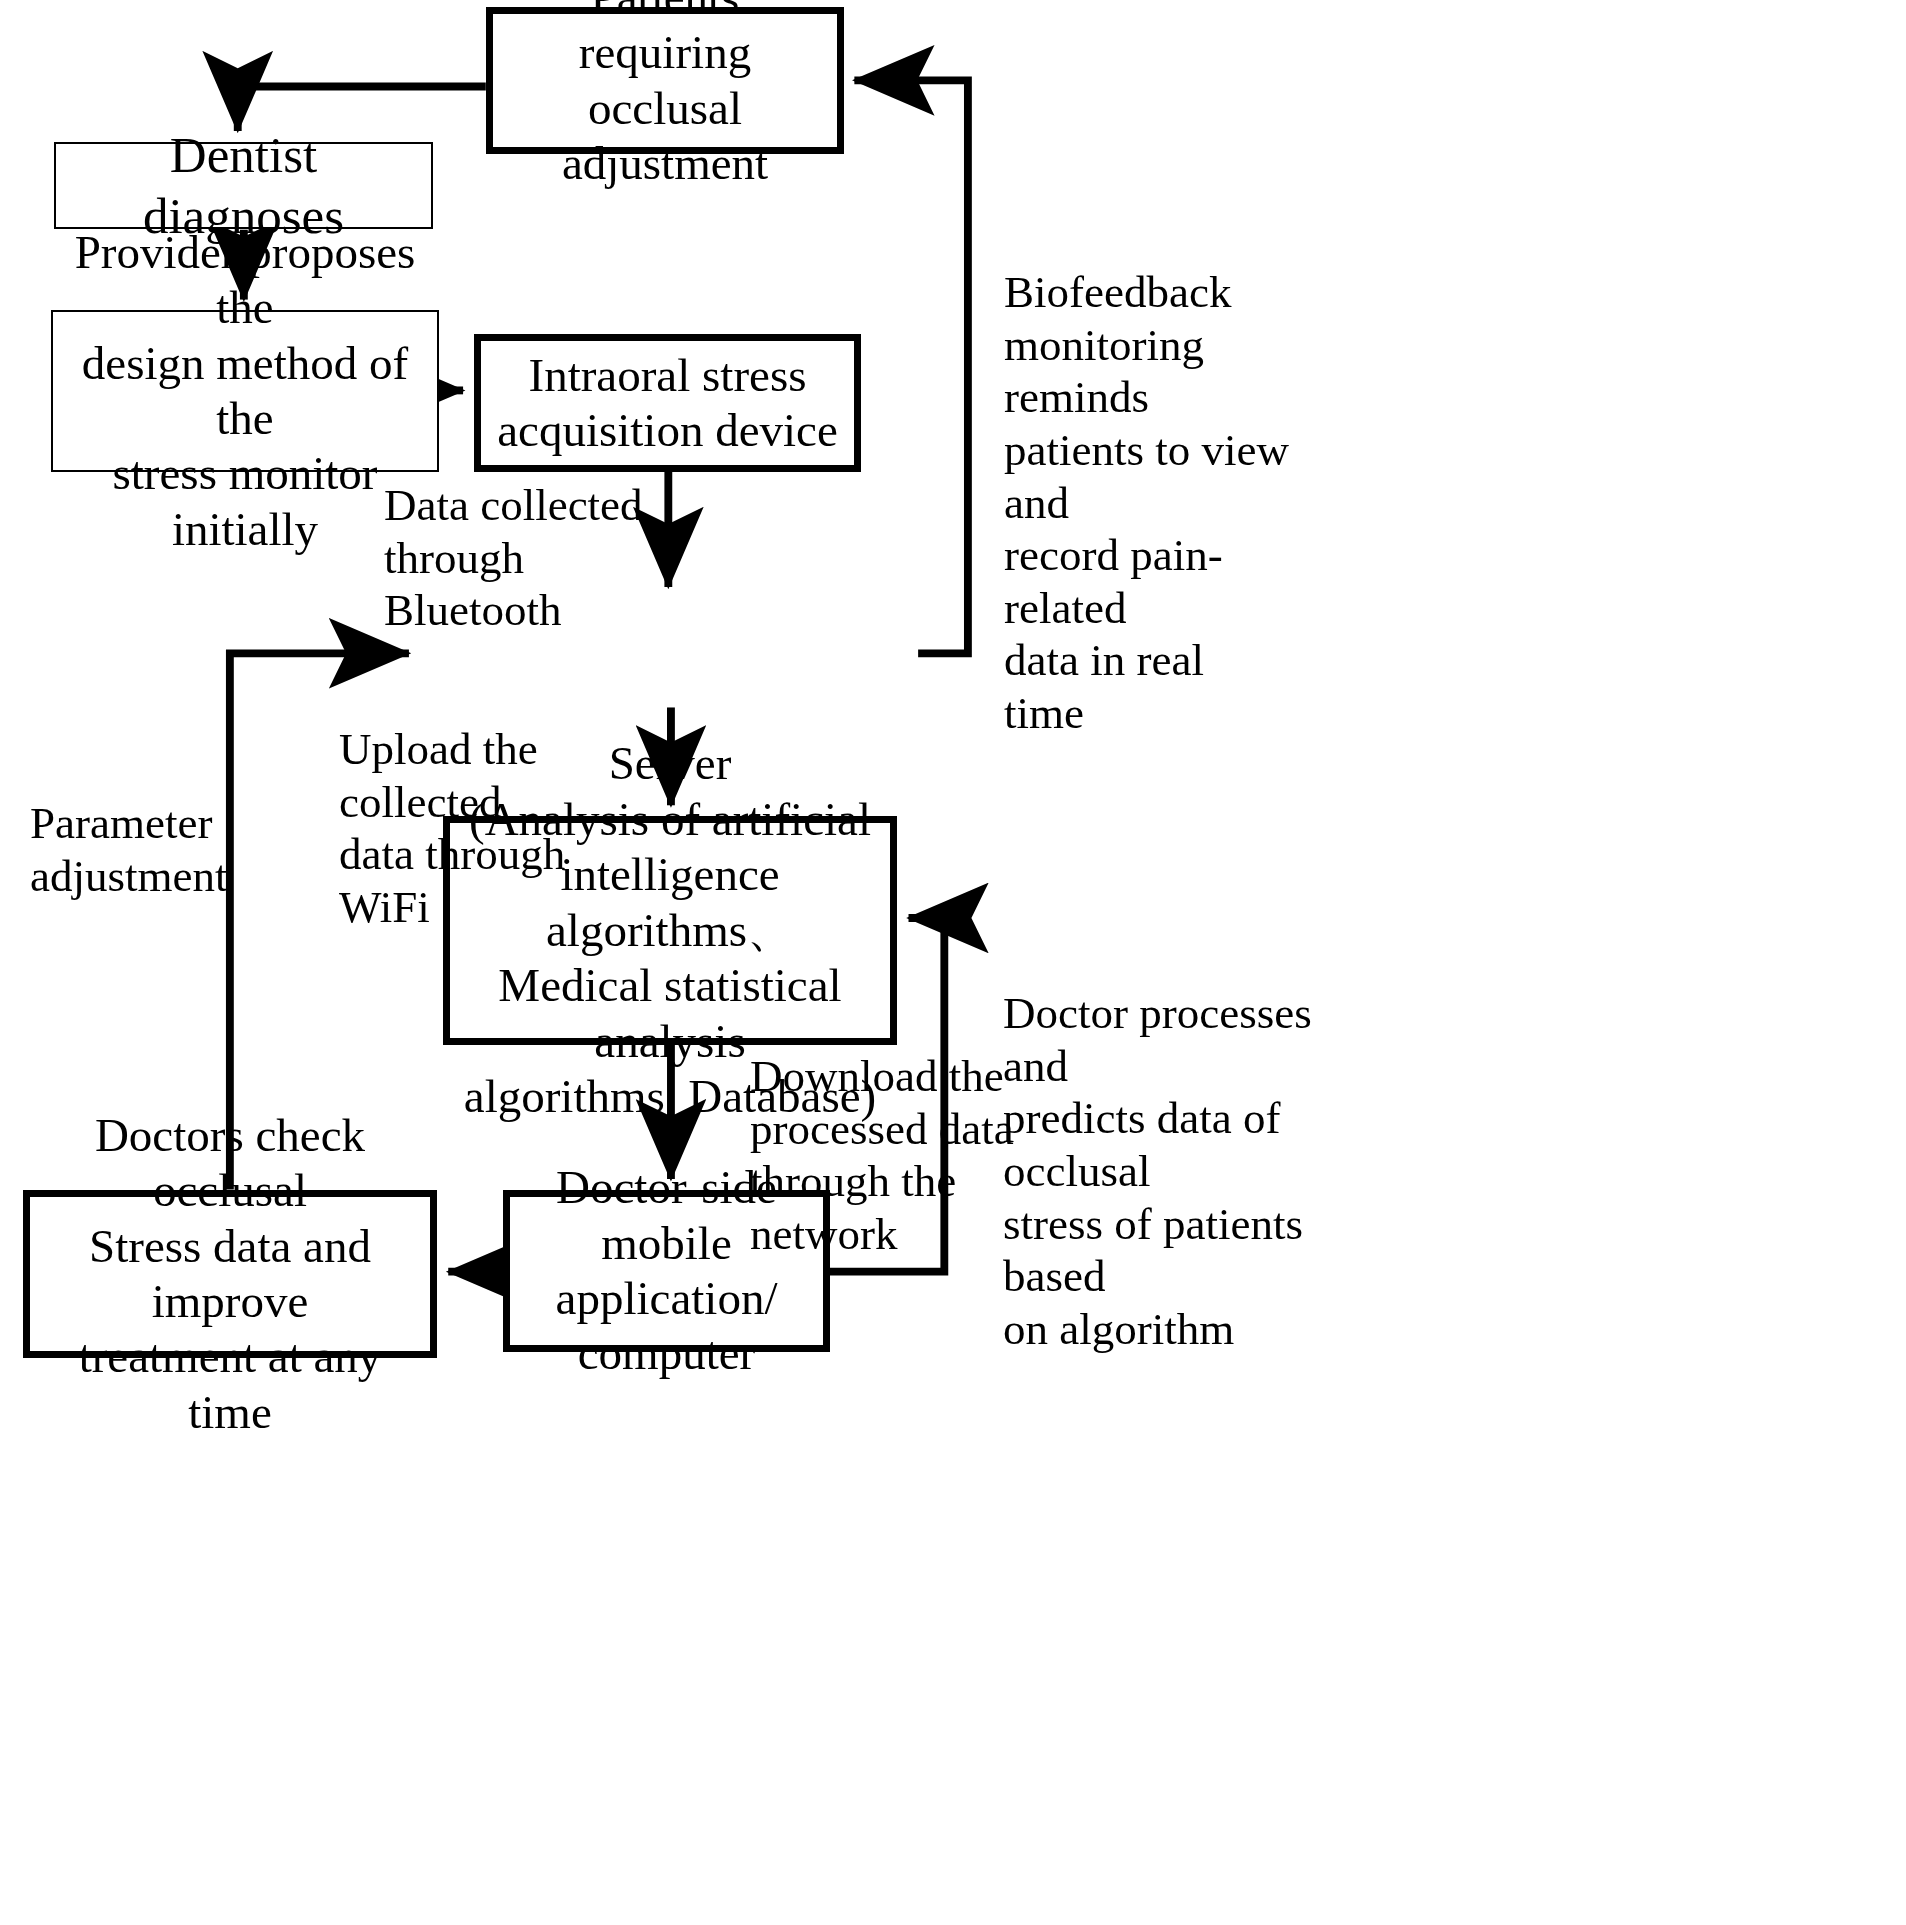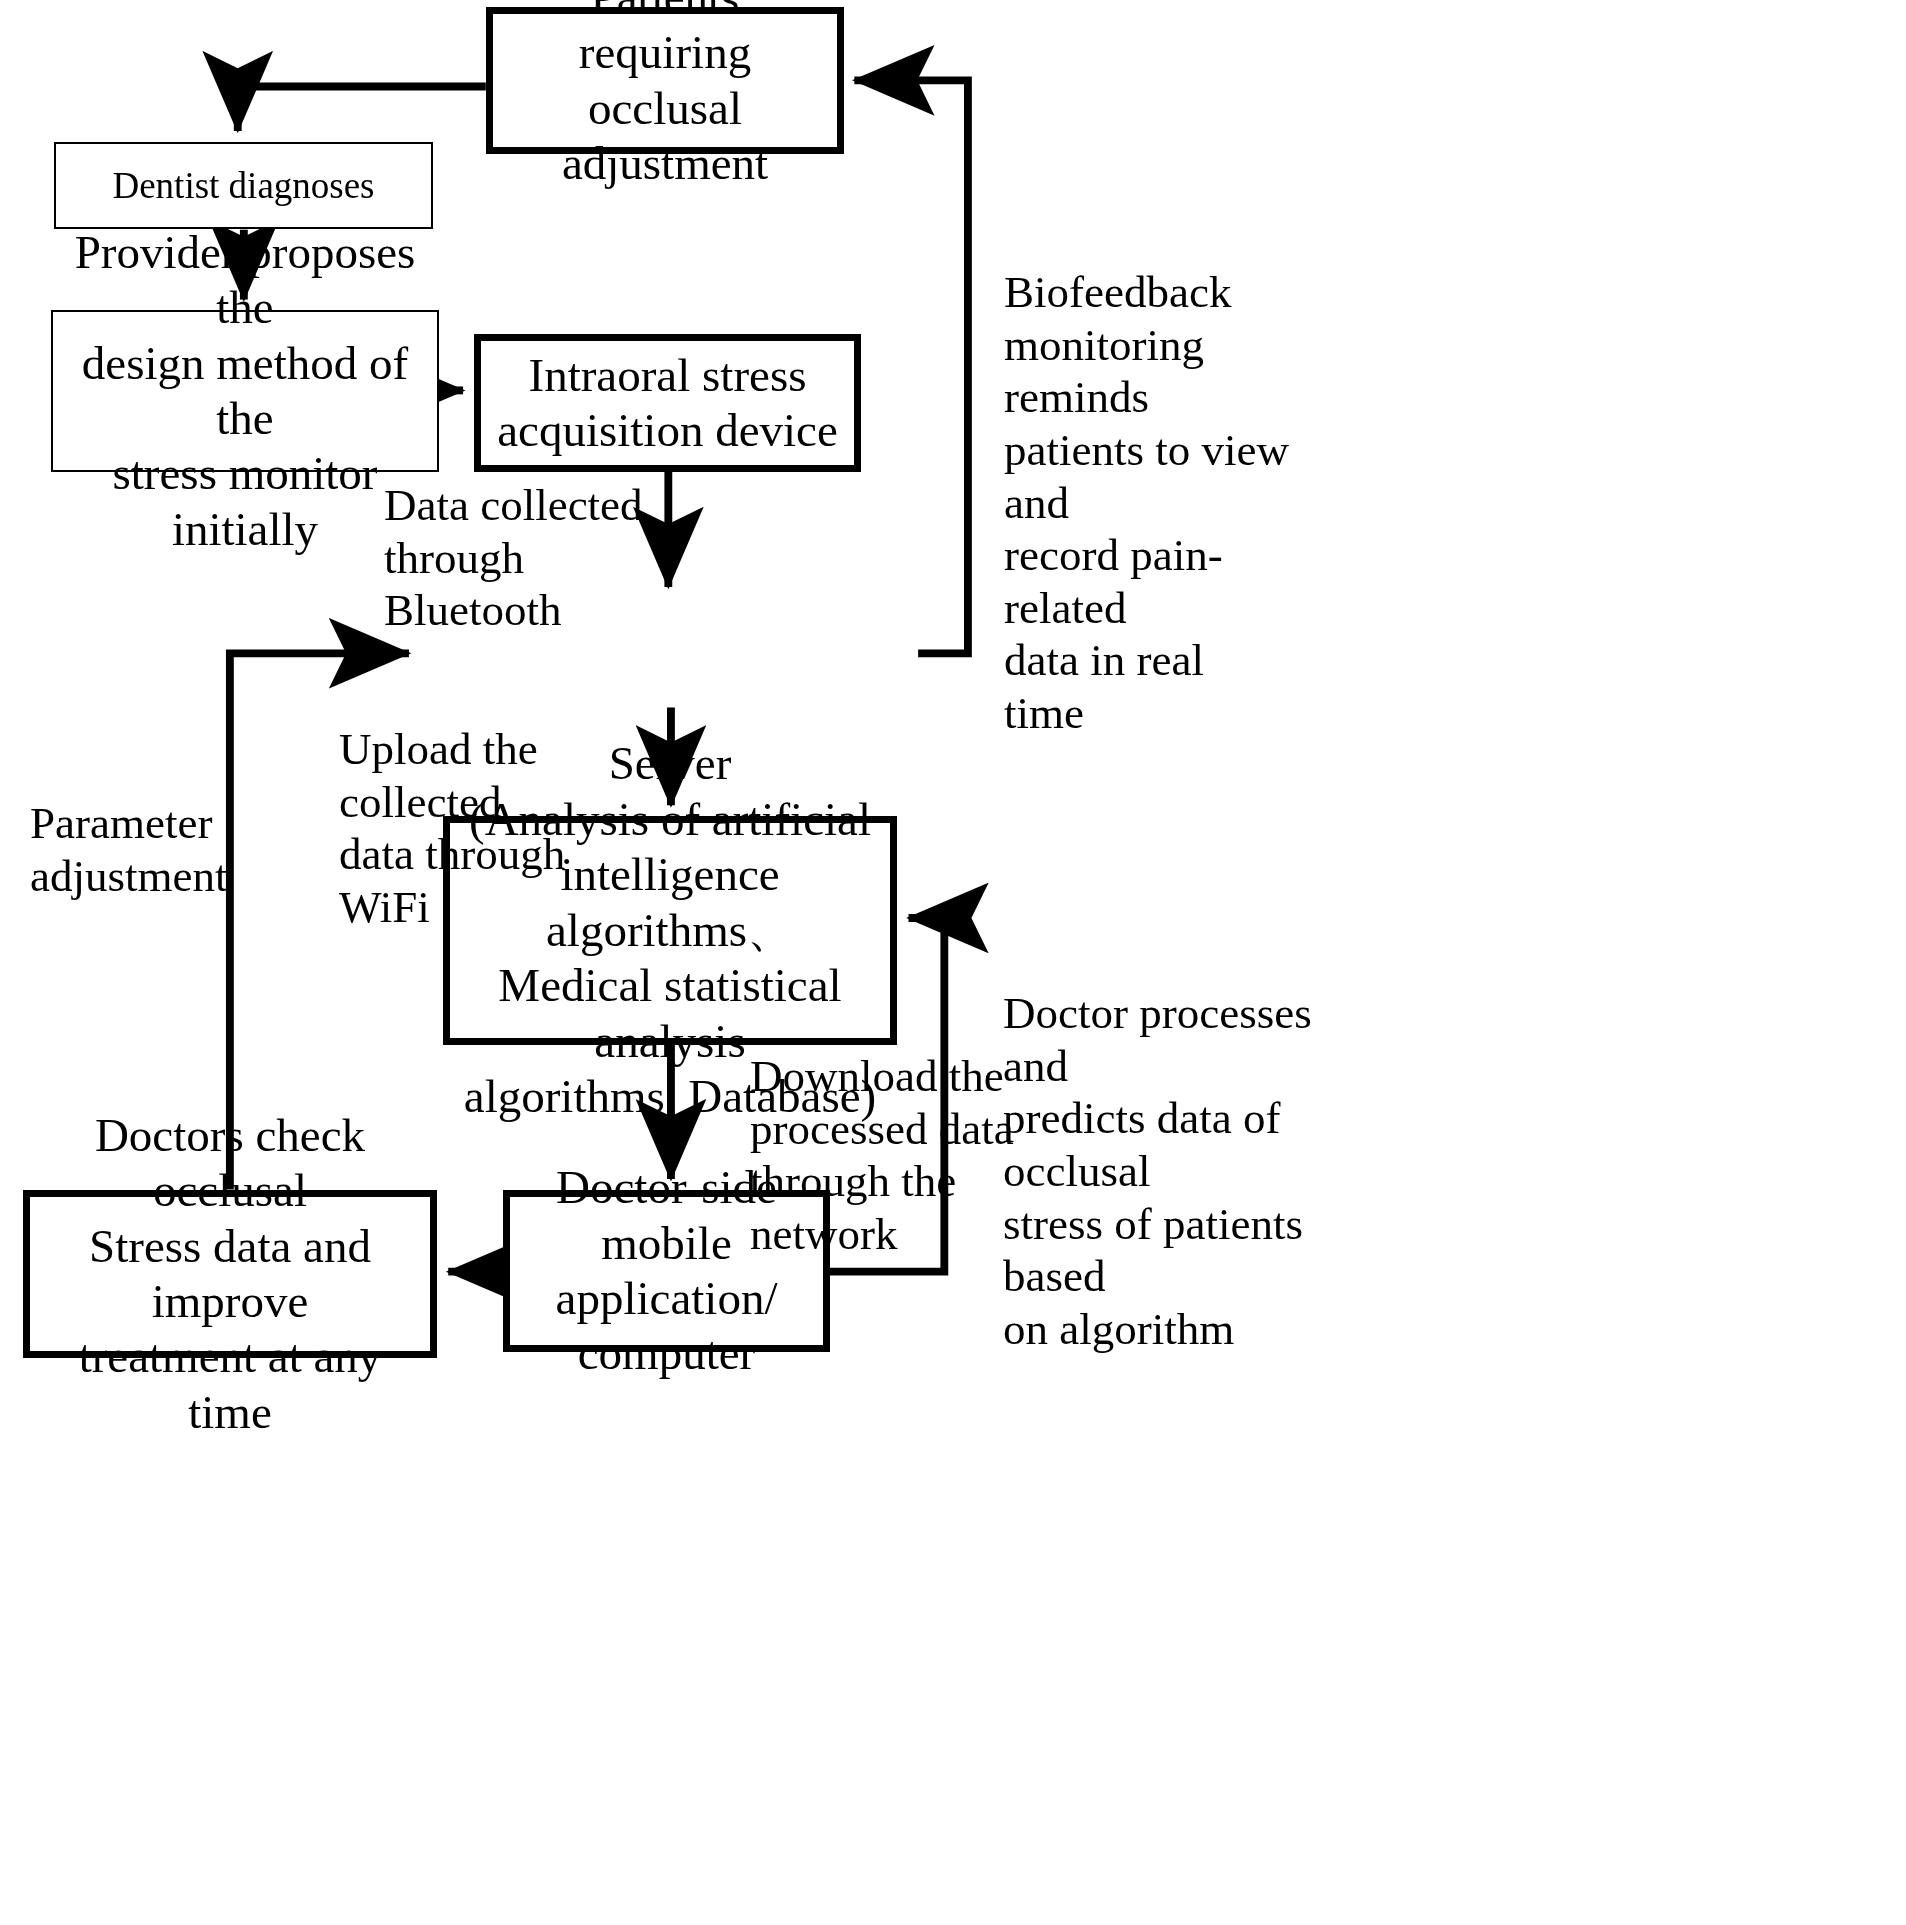--- a/index.html
+++ b/index.html
@@ -42,21 +42,21 @@
     position: absolute;
     text-align: left;
     line-height: 1.17;
     color: #000;
     background: transparent;
     white-space: pre-line;
   }
 
   
   #n-patients   { left: 486px;  top: 7px;    width: 358px;  height: 147px;  font-size: 47px; }
-  #n-dentist    { left: 54px;   top: 142px;  width: 379px;  height: 87px;  font-size: 37px; }
+  #n-dentist    { left: 54px;   top: 142px;  width: 379px;  height: 87px;  font-size: 51px; }
   #n-provider   { left: 51px;   top: 310px;  width: 388px;  height: 162px;  font-size: 47px; }
   #n-intraoral  { left: 474px;  top: 334px;  width: 387px;  height: 138px;  font-size: 47px; }
   #n-patientapp { left: 420px;  top: 598px;  width: 498px;  height: 109px;  font-size: 47px; }
   #n-server     { left: 443px;  top: 816px;  width: 454px;  height: 229px;  font-size: 47px; }
   #n-doctorapp  { left: 503px;  top: 1190px; width: 327px;  height: 162px;  font-size: 47px; }
   #n-doctors    { left: 23px;   top: 1190px; width: 414px;  height: 168px;  font-size: 47px; }
 
   
   #l-bluetooth  { left: 384px;  top: 479px;  width: 279px;  font-size: 45px; }
   #l-biofeed    { left: 1004px; top: 266px;  width: 288px;  font-size: 45px; }

